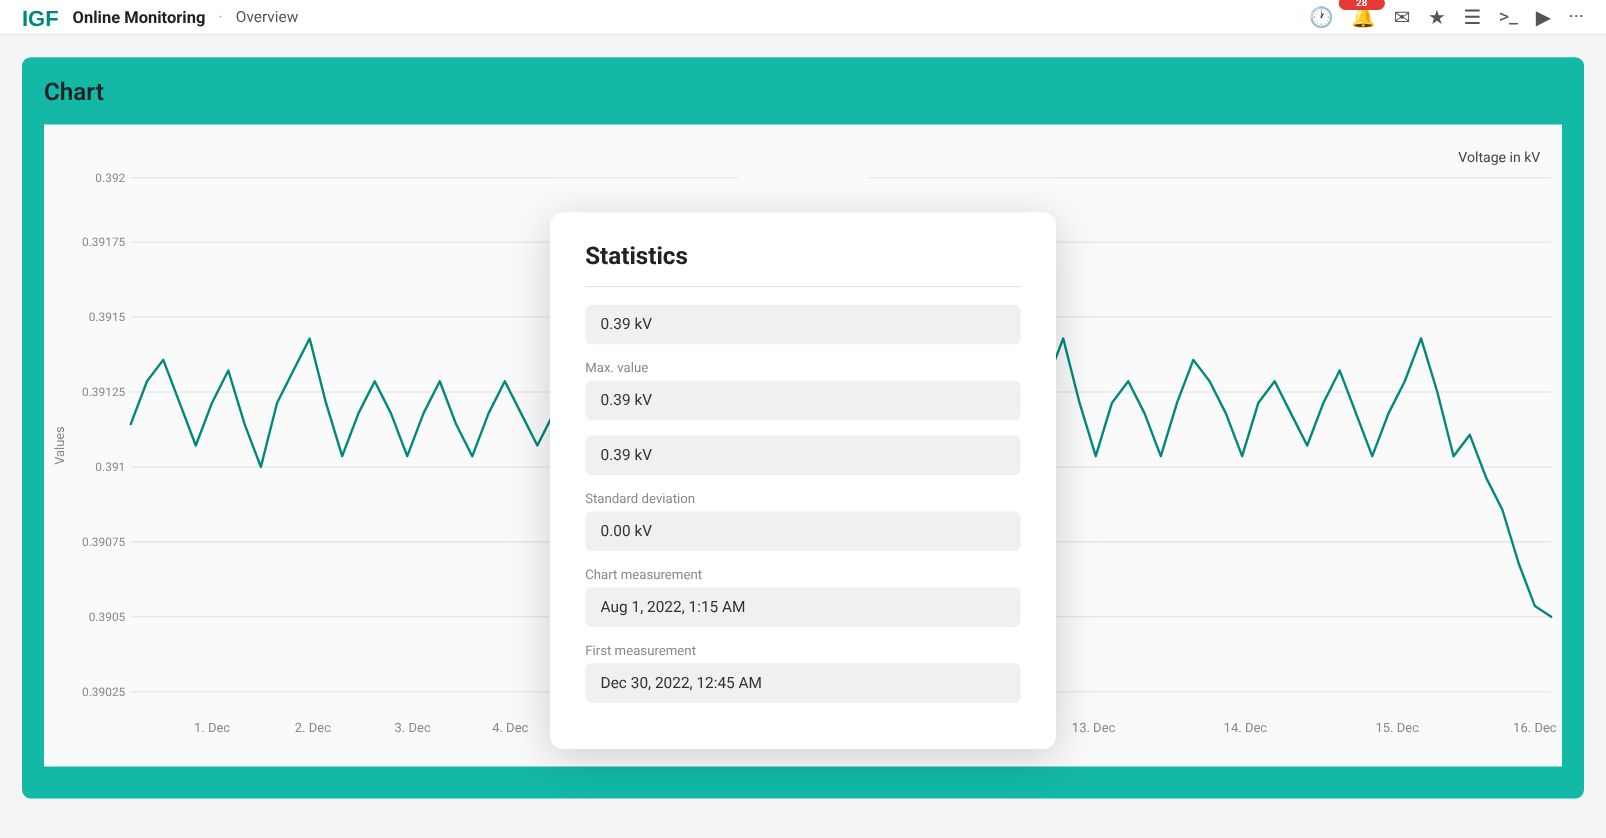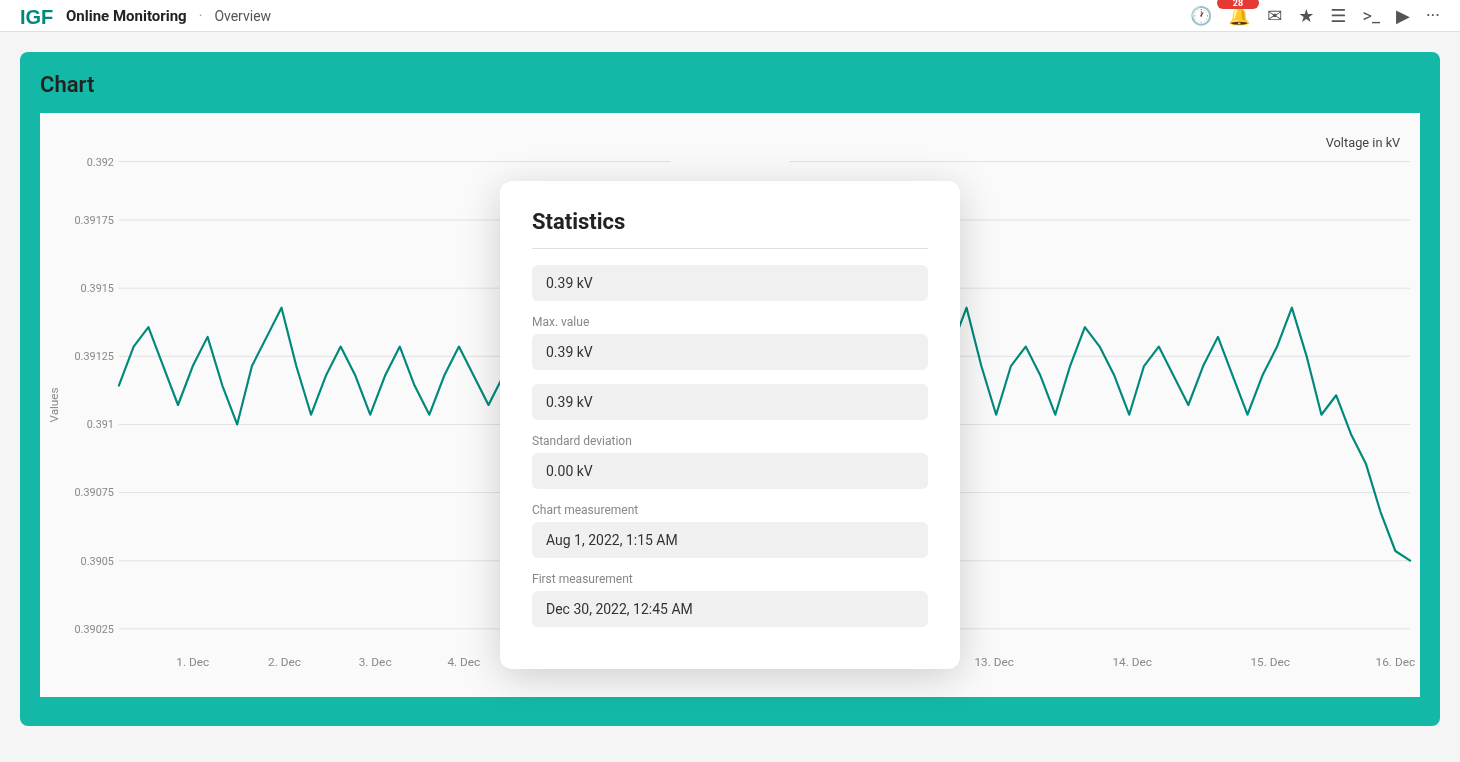--- a/index.html
+++ b/index.html
@@ -99,21 +99,21 @@
       position: relative;
     }
     .chart-svg {
       width: 100%;
       height: 100%;
     }
 
     
     .statistics-overlay {
       position: absolute;
-      top: 68px;
+      top: 80px;
       left: 50%;
       transform: translateX(-50%);
       background: #fff;
       border-radius: 12px;
       box-shadow: 0 8px 40px rgba(0,0,0,0.18);
       padding: 28px 32px;
       width: 460px;
       z-index: 10;
     }
     .stats-title {

